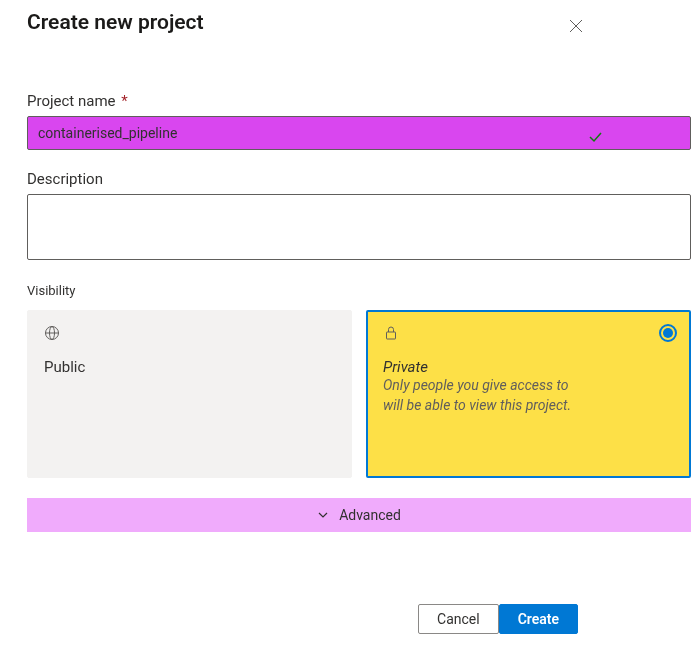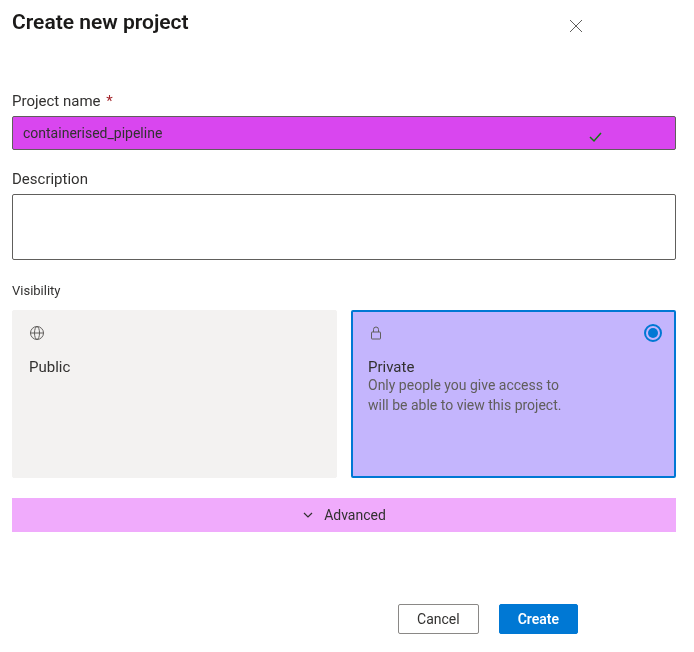--- a/index.html
+++ b/index.html
@@ -6,21 +6,21 @@
   html, body {
     margin: 0; padding: 0;
     font-family: "Segoe UI", -apple-system, BlinkMacSystemFont, Roboto, Helvetica, Arial, sans-serif;
     font-size: 14px;
     color: #323130;
     background: #ffffff;
   }
   .panel {
     width: 600px;
     height: 652px;
-    padding: 10px 8px 10px 12px;
+    padding: 10px 8px 10px 27px;
     position: relative;
   }
   .header {
     display: flex;
     justify-content: space-between;
     align-items: flex-start;
     margin-bottom: 50px;
   }
   .title {
     font-size: 21px;
@@ -87,22 +87,23 @@
     background: #f3f2f1;
     border: 1px solid #f3f2f1;
     border-radius: 2px;
     padding: 14px 16px 22px 16px;
     cursor: pointer;
     position: relative;
     min-height: 168px;
   }
   .card.selected {
     border: 2px solid #0078d4;
-    background: #c4b5fd;
+    background: #fde047;
     padding: 13px 15px 21px 15px;
+    font-style: italic;
   }
   .card .icon {
     color: #605e5c;
     margin-bottom: 14px;
     display: block;
   }
   .card .ctitle {
     font-size: 15px;
     color: #323130;
   }
@@ -136,21 +137,21 @@
     gap: 10px;
     cursor: pointer;
     color: #323130;
     font-size: 14px;
   }
   .footer {
     position: absolute;
     bottom: 18px;
     right: 22px;
     display: flex;
-    gap: 20px;
+    gap: 0;
   }
   .btn {
     font-family: inherit;
     font-size: 14px;
     padding: 6px 18px;
     border-radius: 2px;
     cursor: pointer;
     min-width: 64px;
   }
   .btn-secondary {

